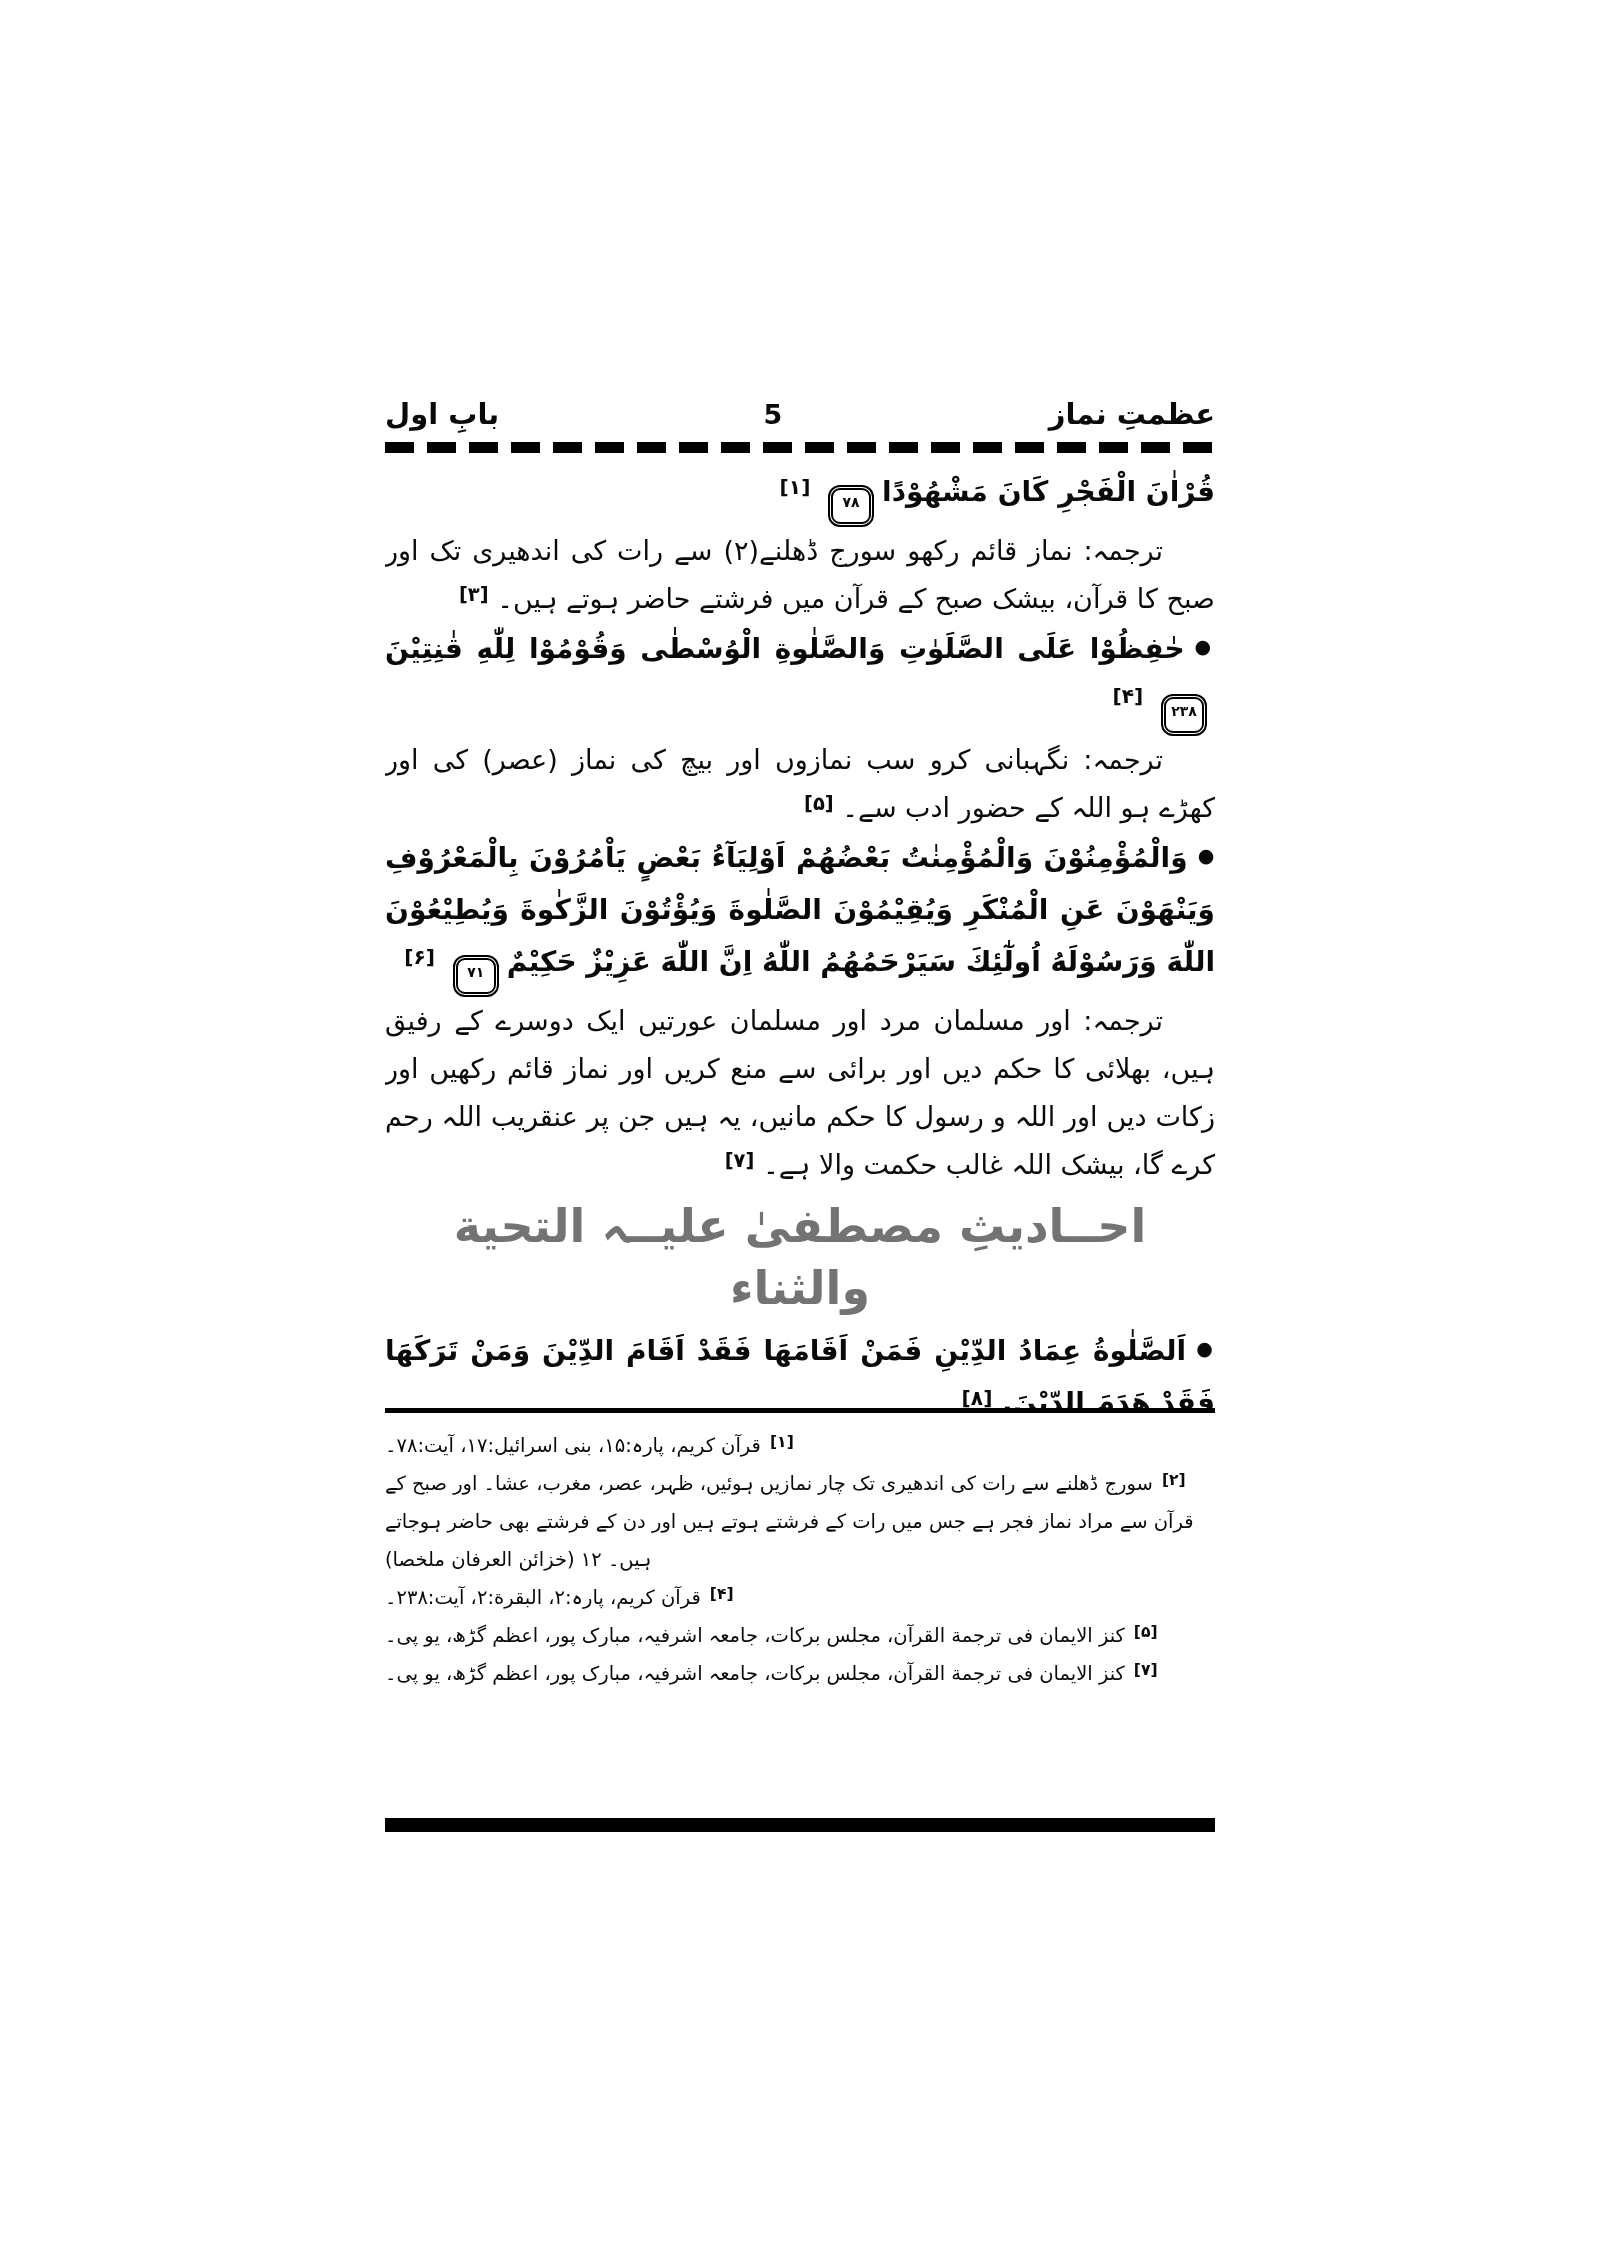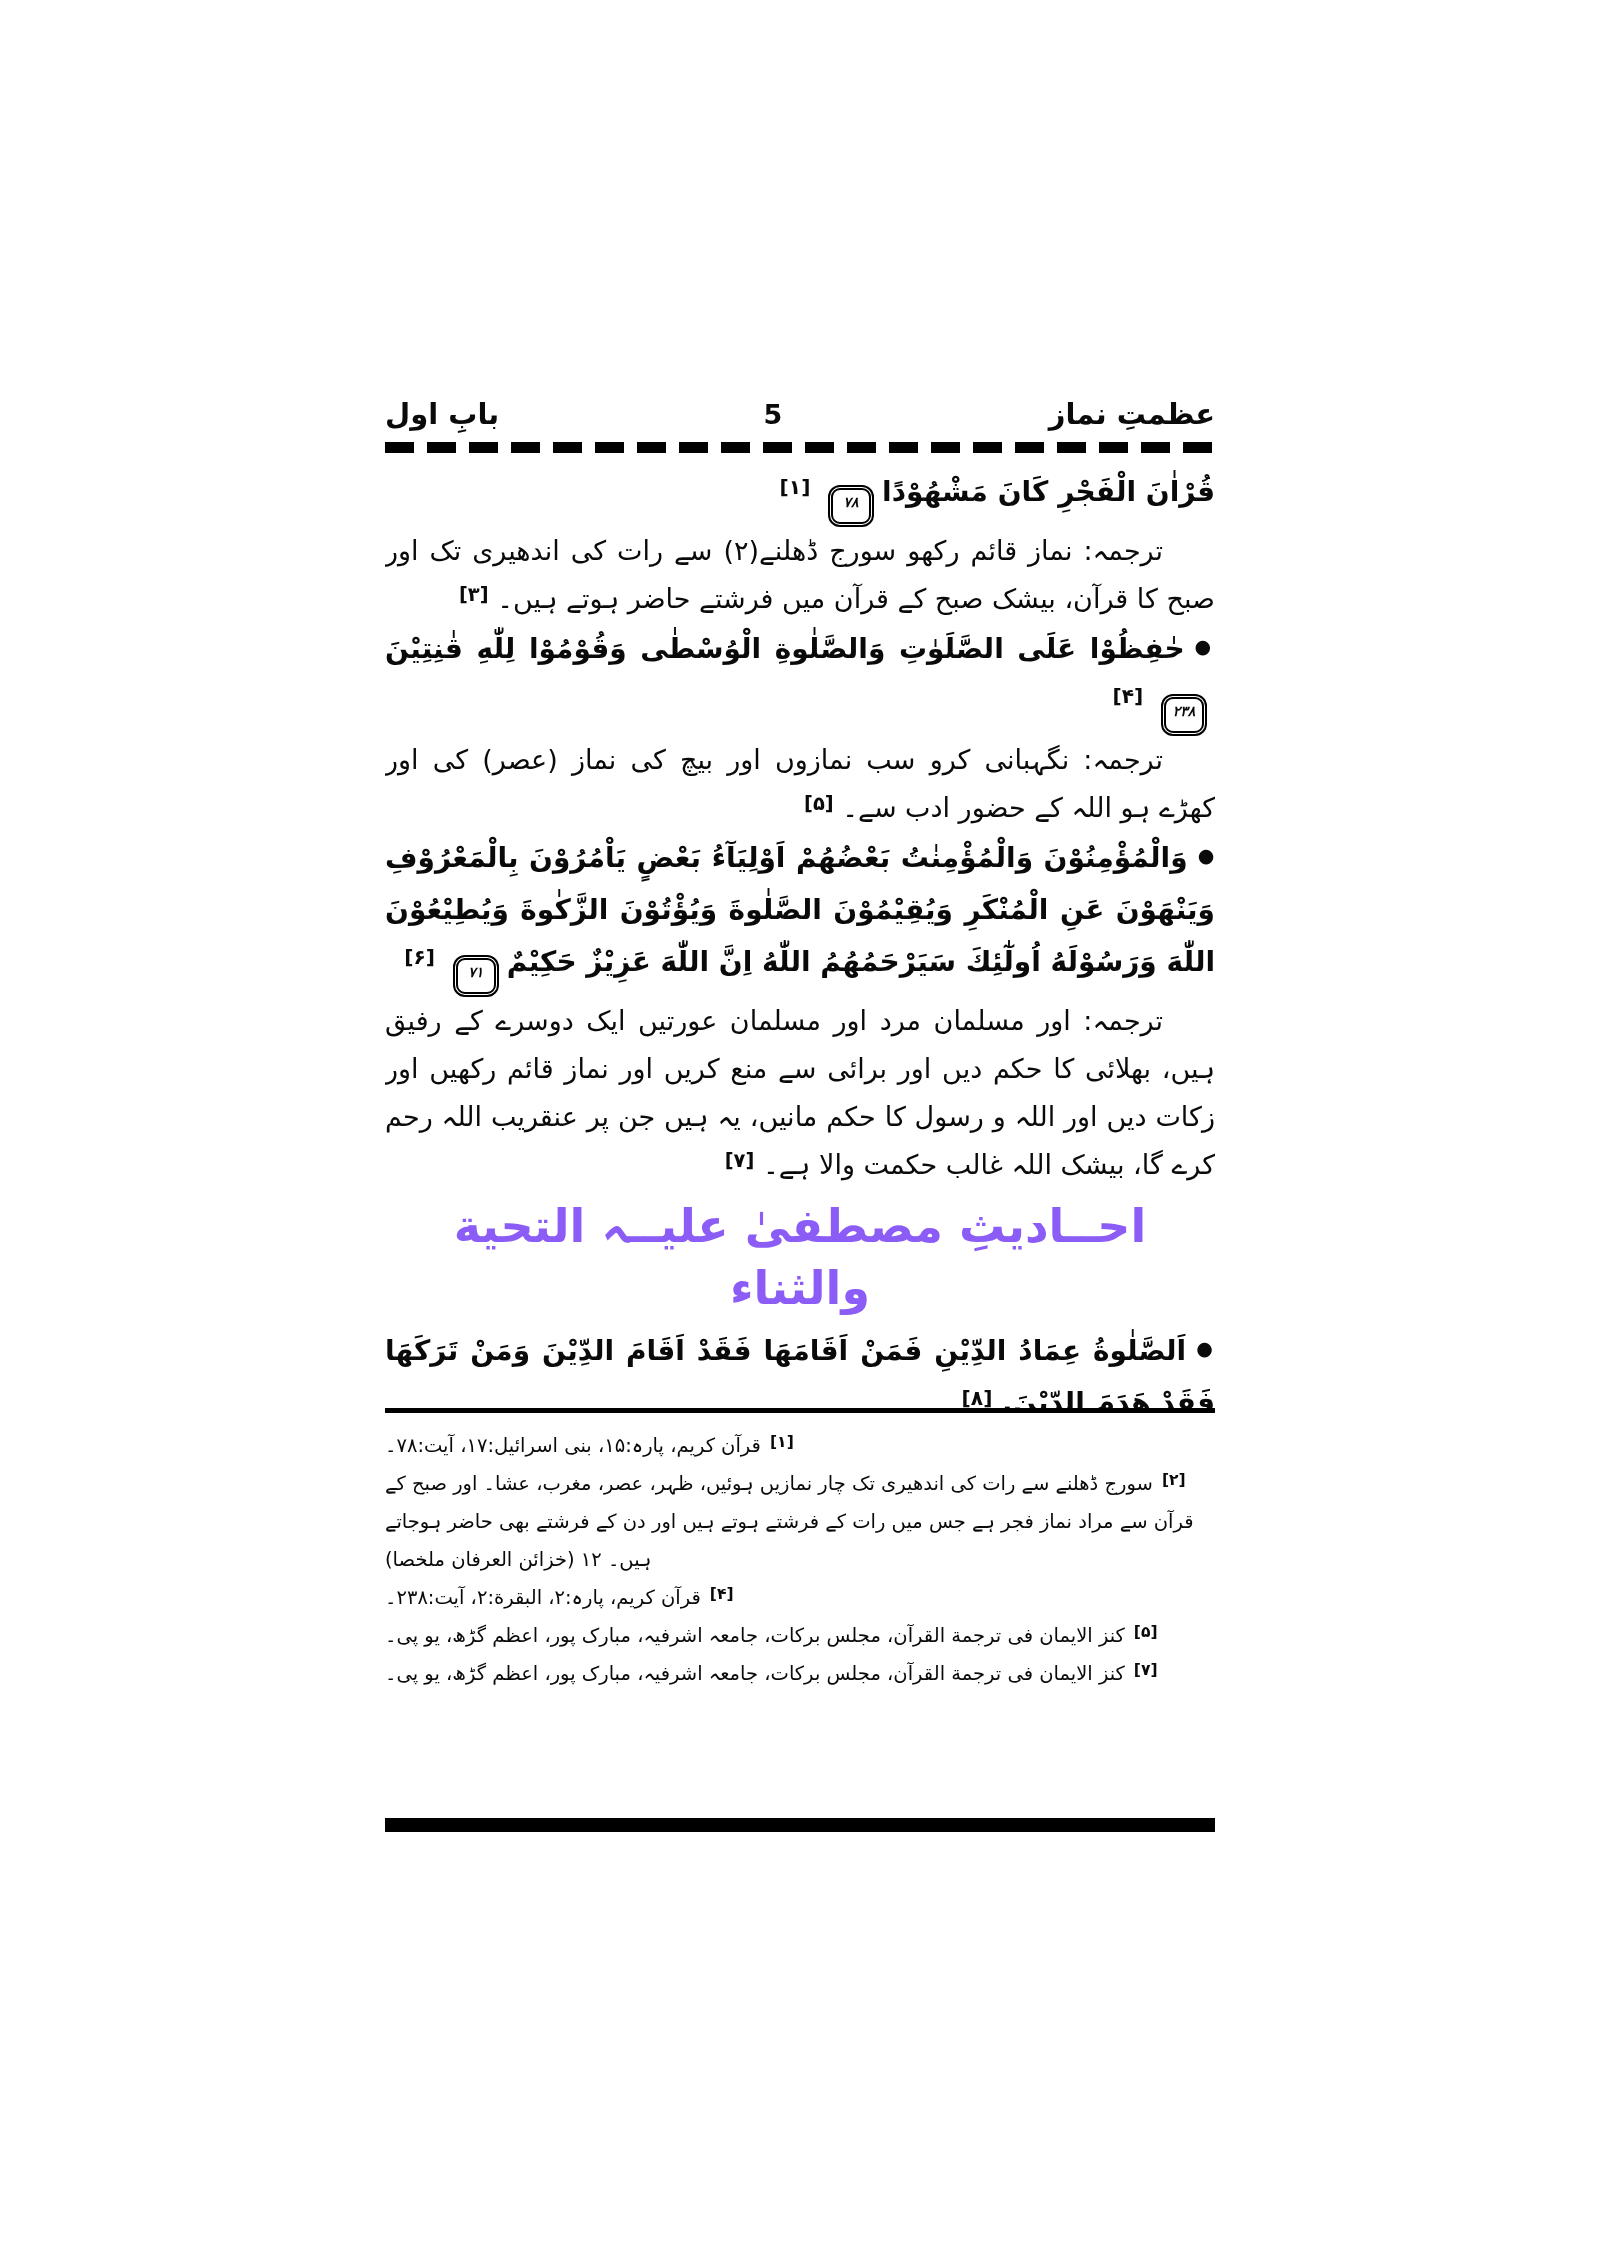--- a/index.html
+++ b/index.html
@@ -36,21 +36,21 @@
   .verse{
     font-size:28px;font-weight:bold;line-height:1.85;
     text-align:justify;
   }
   .verse.no-bullet{text-align:right;}
   .bullet{font-size:19px;vertical-align:5px;margin-left:10px;}
   .medallion{
     display:inline-block;min-width:30px;height:32px;line-height:24px;
     border:5px double #000;border-radius:12px;
     text-align:center;font-size:14px;font-weight:bold;
-    margin:0 8px;padding:0 3px;vertical-align:-6px;font-style:italic;
+    margin:0 8px;padding:0 3px;vertical-align:-6px;
   }
   .ref{font-size:0.72em;vertical-align:7px;font-weight:bold;white-space:nowrap;}
   .trans{
     font-size:27px;line-height:1.78;text-align:justify;text-indent:52px;
   }
   .heading-red{
     font-size:46px;font-weight:bold;text-align:center;
     margin:6px 0;line-height:1.35;
   }
 
@@ -77,21 +77,21 @@
 
   <div class="dashed-rule"></div>
 
   <div class="body-area" id="body-blocks">
       <p class="blk verse no-bullet"><span class="vtext">قُرْاٰنَ الْفَجْرِ كَانَ مَشْهُوْدًا</span><span class="medallion">۷۸</span> <span class="ref">[۱]</span></p>
       <p class="blk trans"><span class="ttext">ترجمہ: نماز قائم رکھو سورج ڈھلنے(۲) سے رات کی اندھیری تک اور صبح کا قرآن، بیشک صبح کے قرآن میں فرشتے حاضر ہوتے ہیں۔</span> <span class="ref">[۳]</span></p>
       <p class="blk verse"><span class="bullet">●</span><span class="vtext">حٰفِظُوْا عَلَى الصَّلَوٰتِ وَالصَّلٰوةِ الْوُسْطٰى وَقُوْمُوْا لِلّٰهِ قٰنِتِيْنَ</span><span class="medallion">۲۳۸</span> <span class="ref">[۴]</span></p>
       <p class="blk trans"><span class="ttext">ترجمہ: نگہبانی کرو سب نمازوں اور بیچ کی نماز (عصر) کی اور کھڑے ہو اللہ کے حضور ادب سے۔</span> <span class="ref">[۵]</span></p>
       <p class="blk verse"><span class="bullet">●</span><span class="vtext">وَالْمُؤْمِنُوْنَ وَالْمُؤْمِنٰتُ بَعْضُهُمْ اَوْلِيَآءُ بَعْضٍ يَاْمُرُوْنَ بِالْمَعْرُوْفِ وَيَنْهَوْنَ عَنِ الْمُنْكَرِ وَيُقِيْمُوْنَ الصَّلٰوةَ وَيُؤْتُوْنَ الزَّكٰوةَ وَيُطِيْعُوْنَ اللّٰهَ وَرَسُوْلَهُ اُولٰٓئِكَ سَيَرْحَمُهُمُ اللّٰهُ اِنَّ اللّٰهَ عَزِيْزٌ حَكِيْمٌ</span><span class="medallion">۷۱</span> <span class="ref">[۶]</span></p>
       <p class="blk trans"><span class="ttext">ترجمہ: اور مسلمان مرد اور مسلمان عورتیں ایک دوسرے کے رفیق ہیں، بھلائی کا حکم دیں اور برائی سے منع کریں اور نماز قائم رکھیں اور زکات دیں اور اللہ و رسول کا حکم مانیں، یہ ہیں جن پر عنقریب اللہ رحم کرے گا، بیشک اللہ غالب حکمت والا ہے۔</span> <span class="ref">[۷]</span></p>
-      <h2 class="blk heading-red" style="color: #8b5cf6;">احــادیثِ مصطفیٰ علیــہ التحية والثناء</h2>
+      <h2 class="blk heading-red" style="color: #737373;">احــادیثِ مصطفیٰ علیــہ التحية والثناء</h2>
       <p class="blk verse"><span class="bullet">●</span><span class="vtext">اَلصَّلٰوةُ عِمَادُ الدِّيْنِ فَمَنْ اَقَامَهَا فَقَدْ اَقَامَ الدِّيْنَ وَمَنْ تَرَكَهَا فَقَدْ هَدَمَ الدِّيْنَ.</span> <span class="ref">[۸]</span></p>
     </div>
 
   <div class="footnote-area">
     <div class="fn-divider"></div>
     <div class="fn-list" id="fn-list">
         <div class="fn-item"><span class="fn-label">[۱]</span><span class="fn-text">قرآن کریم، پارہ:۱۵، بنی اسرائیل:۱۷، آیت:۷۸۔</span></div>
         <div class="fn-item"><span class="fn-label">[۲]</span><span class="fn-text">سورج ڈھلنے سے رات کی اندھیری تک چار نمازیں ہوئیں، ظہر، عصر، مغرب، عشا۔ اور صبح کے قرآن سے مراد نماز فجر ہے جس میں رات کے فرشتے ہوتے ہیں اور دن کے فرشتے بھی حاضر ہوجاتے ہیں۔ ۱۲ (خزائن العرفان ملخصا)</span></div>
         <div class="fn-item"><span class="fn-label">[۴]</span><span class="fn-text">قرآن کریم، پارہ:۲، البقرة:۲، آیت:۲۳۸۔</span></div>
         <div class="fn-item"><span class="fn-label">[۵]</span><span class="fn-text">کنز الایمان فی ترجمة القرآن، مجلس برکات، جامعہ اشرفیہ، مبارک پور، اعظم گڑھ، یو پی۔</span></div>

